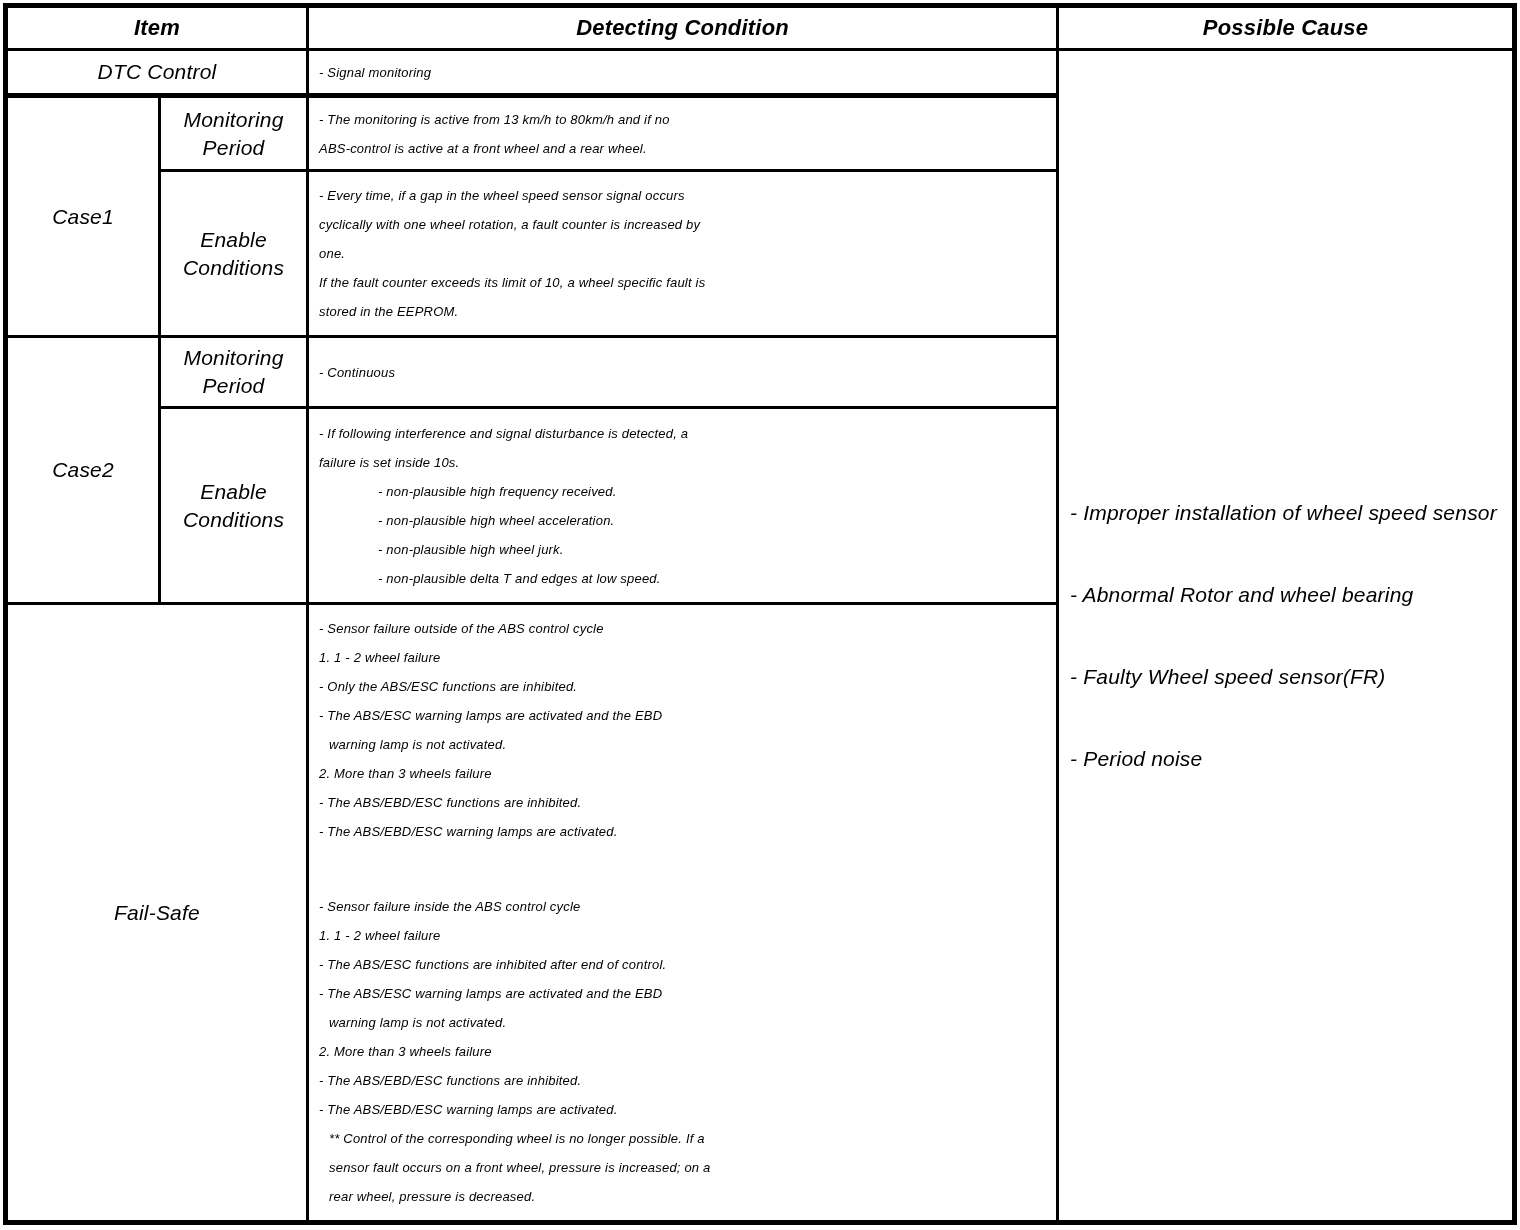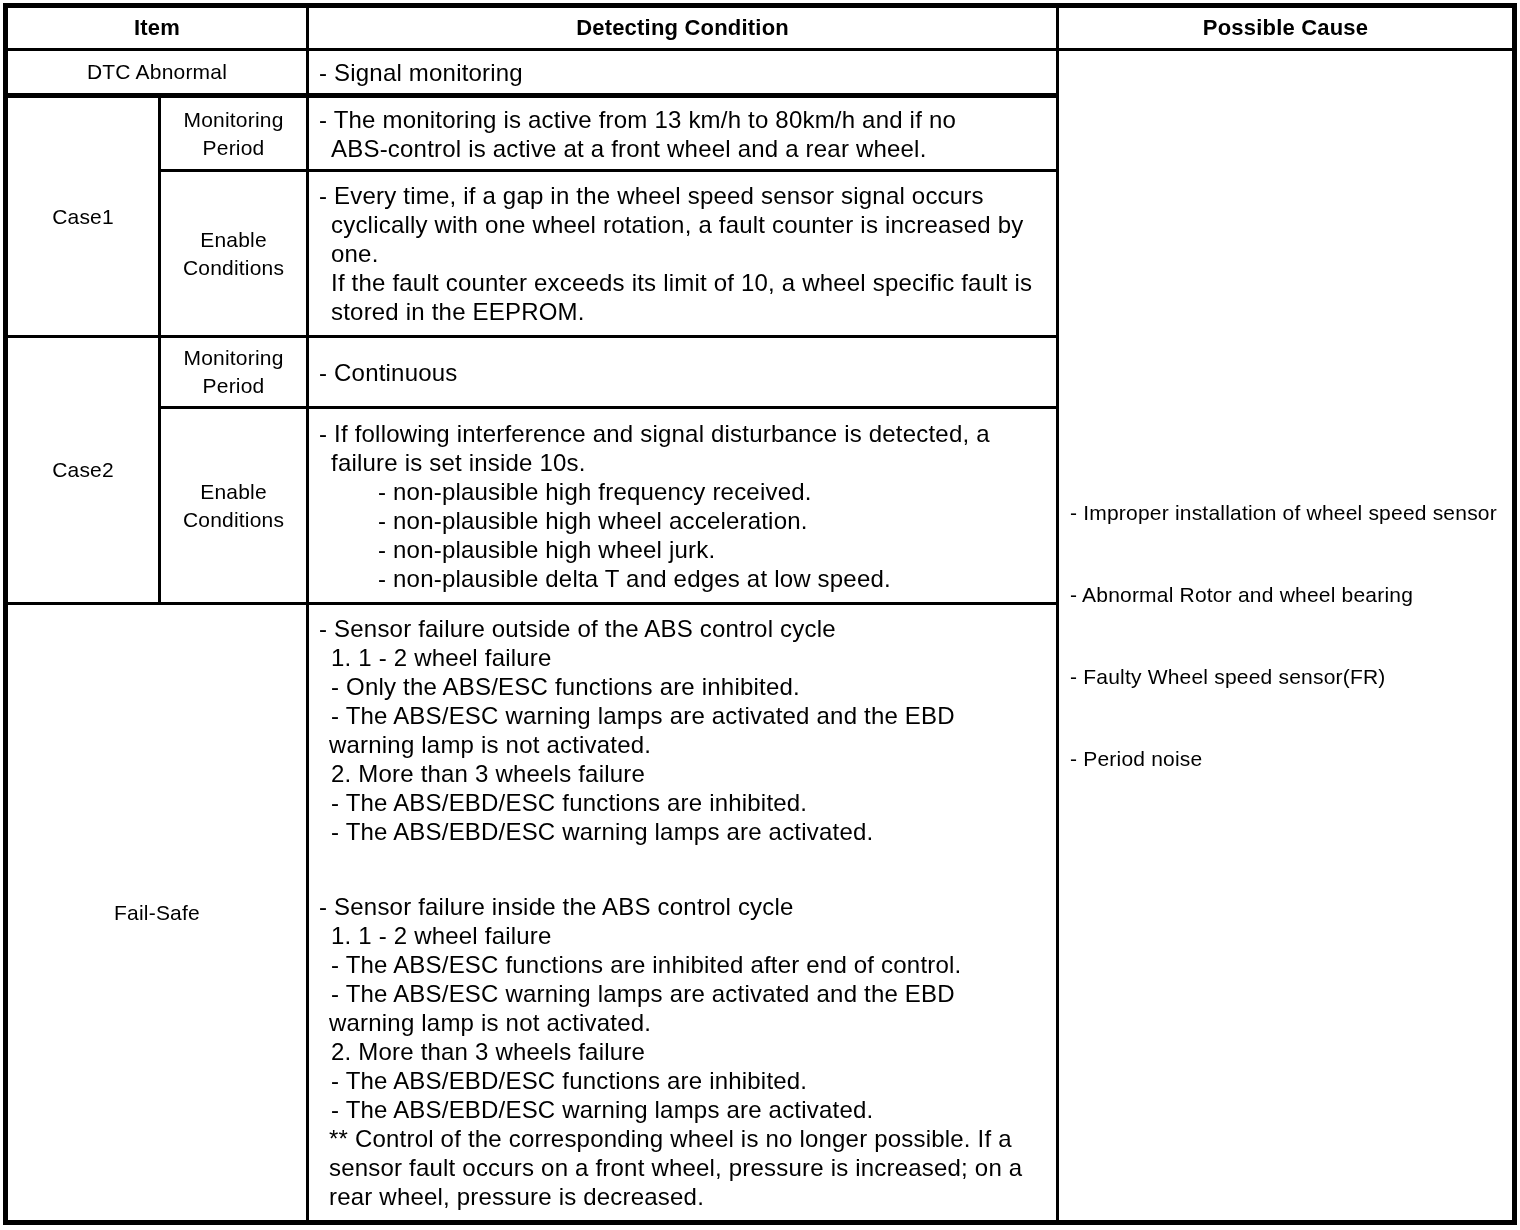--- a/index.html
+++ b/index.html
@@ -8,37 +8,37 @@
     font-family:"Liberation Sans","DejaVu Sans",sans-serif;
     color:#000;-webkit-font-smoothing:none;
   }
   table.dtc-table{
     position:absolute;left:3px;top:3px;
     width:1509px;height:1222px;
     border-collapse:collapse;table-layout:fixed;
     border:5px solid #000;
     background:#fff;
   }
-  td,th{border:3px solid #000;padding:0;vertical-align:middle;overflow:hidden;}
+  td,th{border:3px solid #000;padding:0;vertical-align:middle;overflow:hidden;font-style:italic;}
   th{font-size:22px;font-weight:bold;text-align:center;letter-spacing:.2px;}
   tr.dtc-row>td{border-bottom-width:5px;}
   .label-cell{
     text-align:center;font-size:21px;line-height:28px;
     white-space:pre-line;letter-spacing:.2px;
   }
   .dc-cell{vertical-align:middle;}
   .lines{padding:2px 4px 2px 0;}
   .line{
-    font-size:24px;line-height:29px;min-height:29px;
+    font-size:13px;line-height:29px;min-height:29px;
     white-space:nowrap;letter-spacing:.2px;
   }
   .line.blank{min-height:23px;}
   .ind0{padding-left:20px;}
   .ind1{padding-left:10px;}
-  .ind2{padding-left:22px;}
+  .ind2{padding-left:10px;}
   .ind3{padding-left:34px;margin-left:35px;}
   .pc-cell{vertical-align:middle;}
   .pc-list{
     display:flex;flex-direction:column;gap:52px;
     padding:0 10px 0 11px;
   }
   .pc-item{
     font-size:21px;line-height:30px;letter-spacing:.2px;
     padding-left:17px;text-indent:-17px;
   }
@@ -55,21 +55,21 @@
   </colgroup>
 
   <tbody>
       <tr style="height:44px">
     <th colspan="2">Item</th>
     <th>Detecting Condition</th>
     <th>Possible Cause</th>
   </tr>
 
   <tr style="height:46px" class="dtc-row">
-    <td colspan="2" class="label-cell">DTC Abnormal</td>
+    <td colspan="2" class="label-cell">DTC Control</td>
     <td class="dc-cell">
       <div class="lines">
             <div class="line ind1">- Signal monitoring</div>
           </div>
     </td>
     <td rowspan="6" class="pc-cell">
       <div class="pc-list">
             <div class="pc-item">- Improper installation of wheel speed sensor</div>
             <div class="pc-item">- Abnormal Rotor and wheel bearing</div>
             <div class="pc-item">- Faulty Wheel speed sensor(FR)</div>

